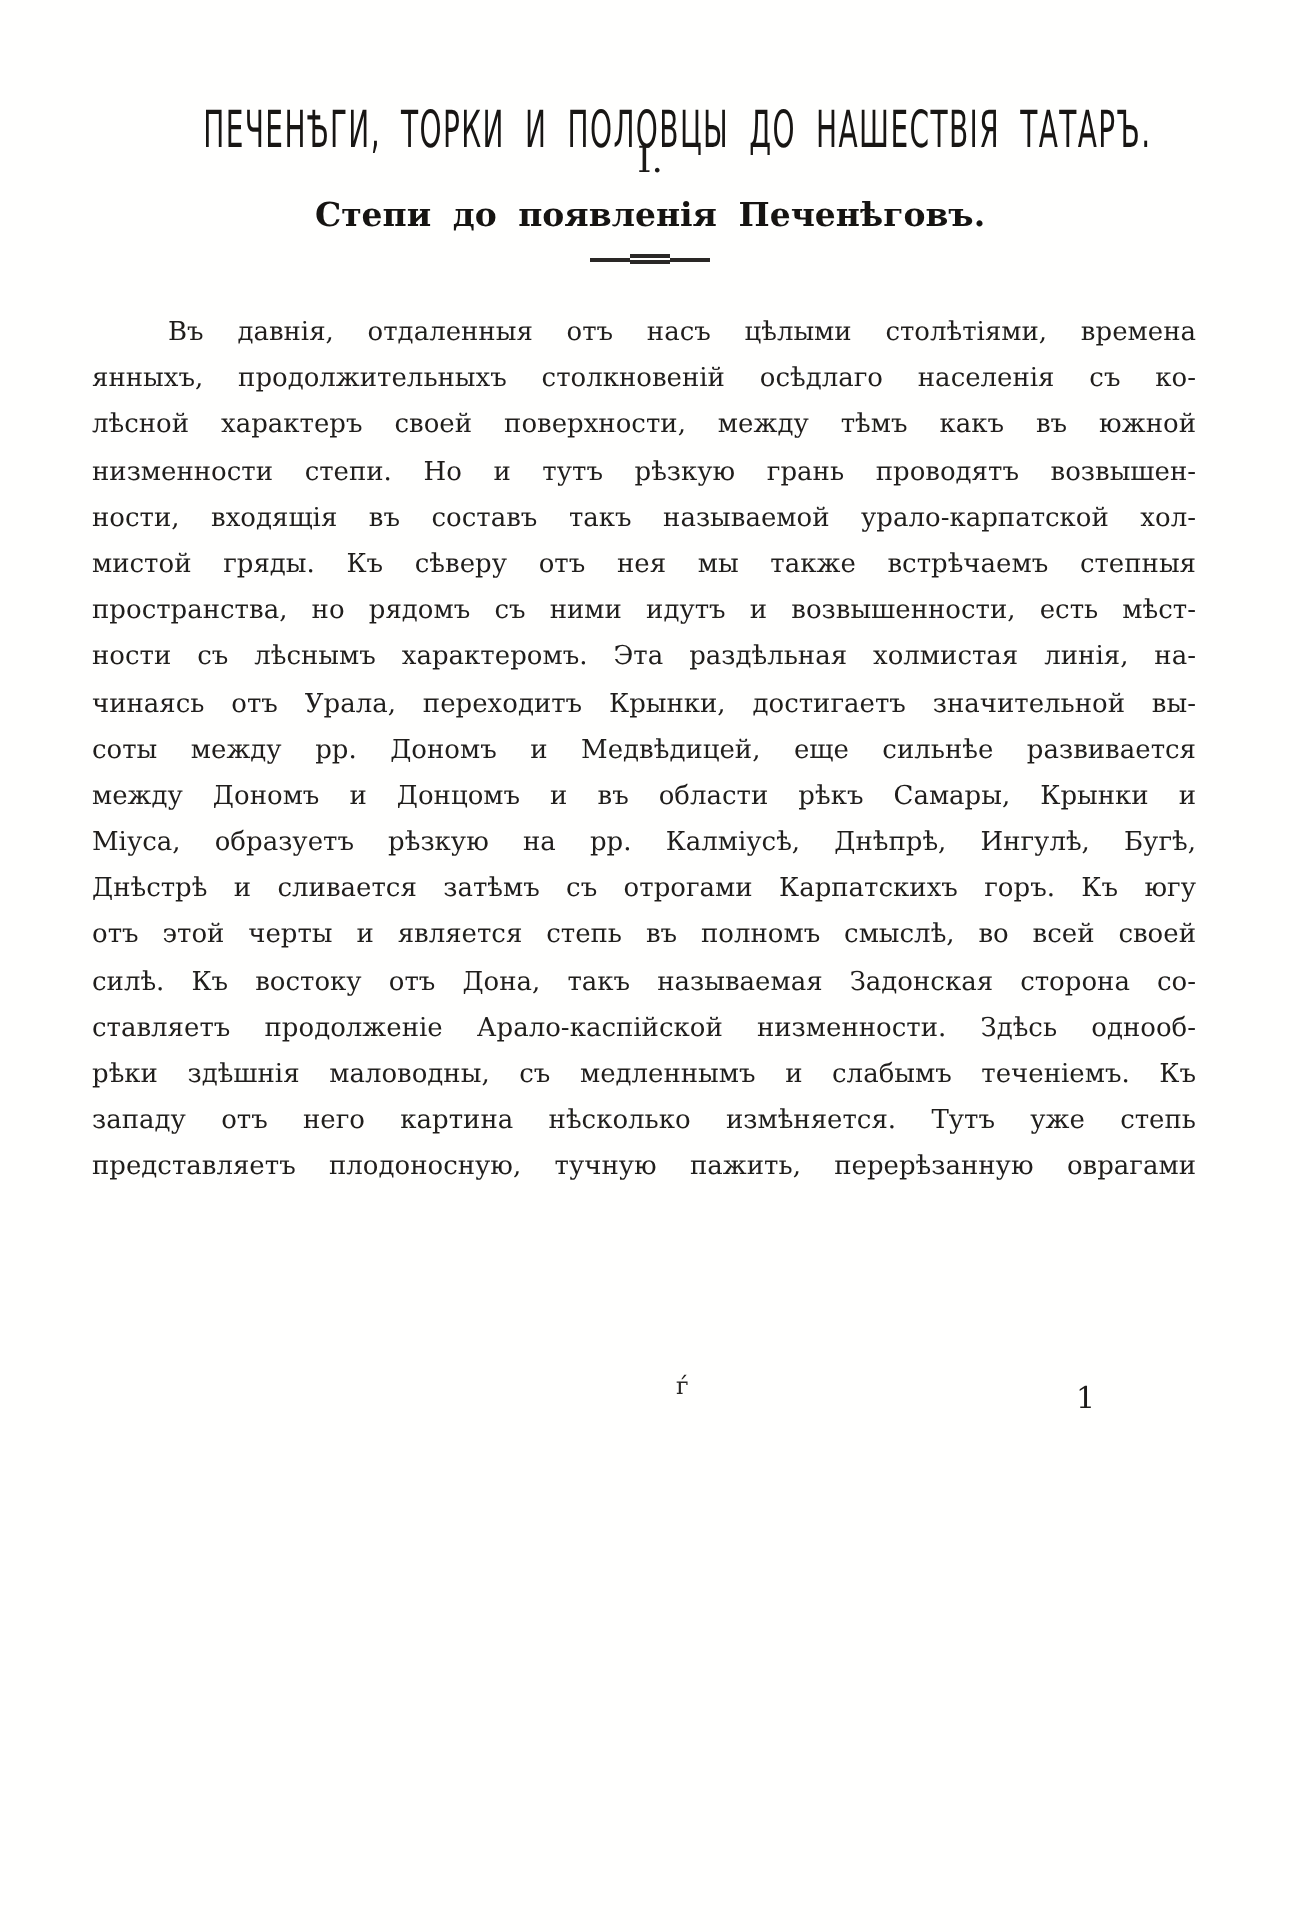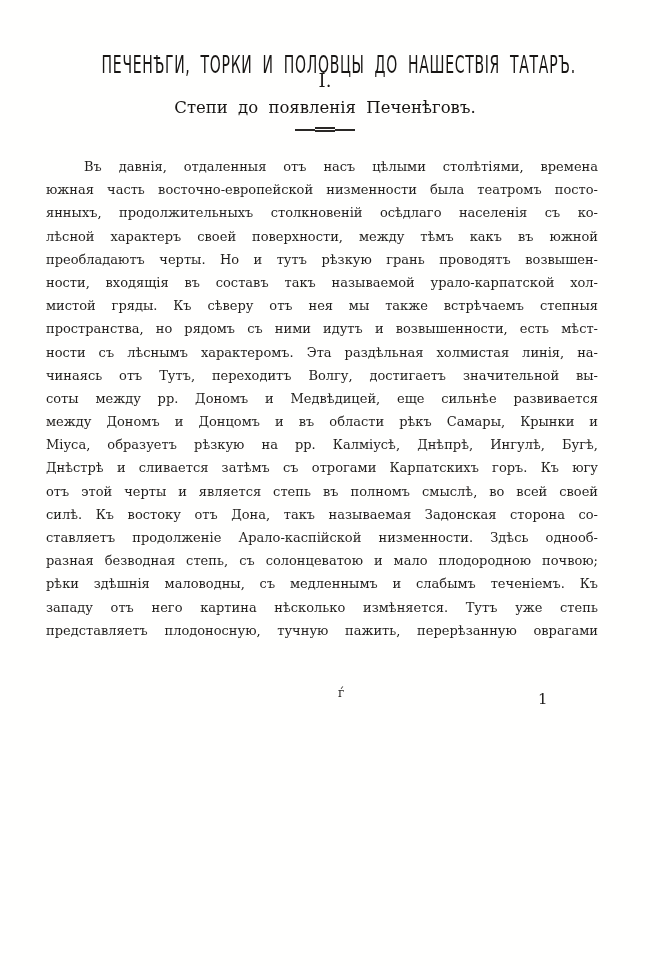--- a/index.html
+++ b/index.html
@@ -47,21 +47,21 @@
     color: #1b1917;
   }
   .section {
     position: absolute;
     top: 98px;
     left: 0;
     width: 100%;
     margin: 0;
     text-align: center;
     font-size: 16.5px;
-    font-weight: normal;
+    font-weight: bold;
     word-spacing: 5px;
     color: #161412;
   }
   .divider {
     position: absolute;
     top: 127px;
     left: 0;
     width: 100%;
     display: flex;
     justify-content: center;
@@ -130,37 +130,35 @@
   <h2 class="section">Степи до появленія Печенѣговъ.</h2>
 
   <div class="divider">
     <span class="d-line"></span>
     <span class="d-double"></span>
     <span class="d-line"></span>
   </div>
 
   <div class="body-text">
     <div class="line first">Въ давнія, отдаленныя отъ насъ цѣлыми столѣтіями, времена</div>
-    <div class="line">южная часть восточно-европейской низменности была театромъ посто-</div>
     <div class="line">янныхъ, продолжительныхъ столкновеній осѣдлаго населенія съ ко-</div>
     <div class="line">лѣсной характеръ своей поверхности, между тѣмъ какъ въ южной</div>
-    <div class="line">преобладаютъ черты. Но и тутъ рѣзкую грань проводятъ возвышен-</div>
+    <div class="line">низменности степи. Но и тутъ рѣзкую грань проводятъ возвышен-</div>
     <div class="line">ности, входящія въ составъ такъ называемой урало-карпатской хол-</div>
     <div class="line">мистой гряды. Къ сѣверу отъ нея мы также встрѣчаемъ степныя</div>
     <div class="line">пространства, но рядомъ съ ними идутъ и возвышенности, есть мѣст-</div>
     <div class="line">ности съ лѣснымъ характеромъ. Эта раздѣльная холмистая линія, на-</div>
-    <div class="line">чинаясь отъ Тутъ, переходитъ Волгу, достигаетъ значительной вы-</div>
+    <div class="line">чинаясь отъ Урала, переходитъ Крынки, достигаетъ значительной вы-</div>
     <div class="line">соты между рр. Дономъ и Медвѣдицей, еще сильнѣе развивается</div>
     <div class="line">между Дономъ и Донцомъ и въ области рѣкъ Самары, Крынки и</div>
     <div class="line">Міуса, образуетъ рѣзкую на рр. Калміусѣ, Днѣпрѣ, Ингулѣ, Бугѣ,</div>
     <div class="line">Днѣстрѣ и сливается затѣмъ съ отрогами Карпатскихъ горъ. Къ югу</div>
     <div class="line">отъ этой черты и является степь въ полномъ смыслѣ, во всей своей</div>
     <div class="line">силѣ. Къ востоку отъ Дона, такъ называемая Задонская сторона со-</div>
     <div class="line">ставляетъ продолженіе Арало-каспійской низменности. Здѣсь однооб-</div>
-    <div class="line">разная безводная степь, съ солонцеватою и мало плодородною почвою;</div>
     <div class="line">рѣки здѣшнія маловодны, съ медленнымъ и слабымъ теченіемъ. Къ</div>
     <div class="line">западу отъ него картина нѣсколько измѣняется. Тутъ уже степь</div>
     <div class="line">представляетъ плодоносную, тучную пажить, перерѣзанную оврагами</div>
   </div>
 
   <div class="artifact">ѓ</div>
 
   <div class="page-number">1</div>
 
 </div>

